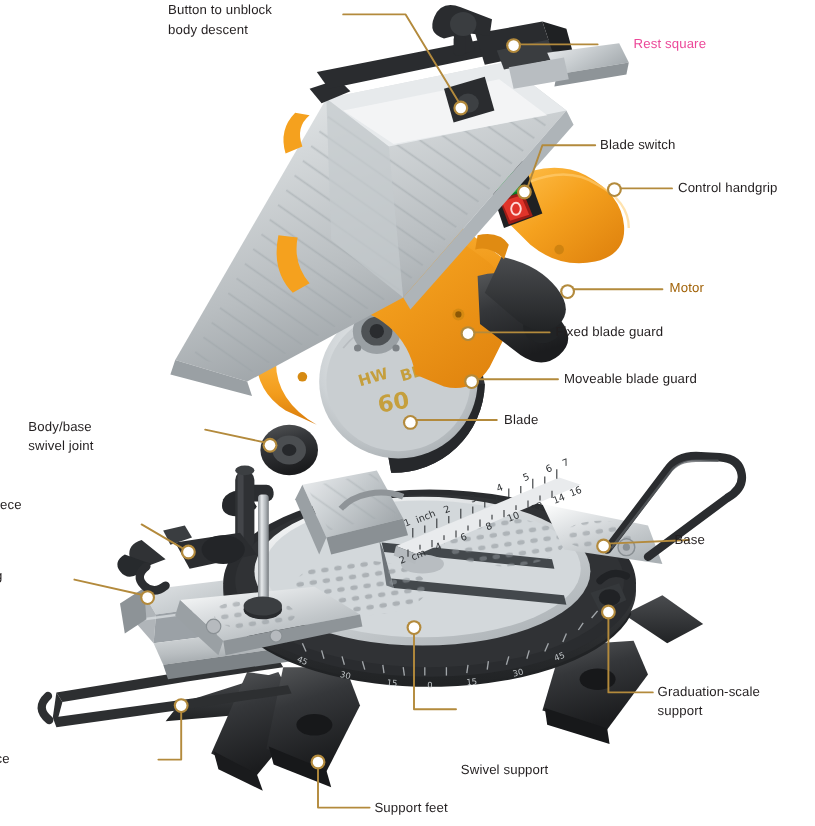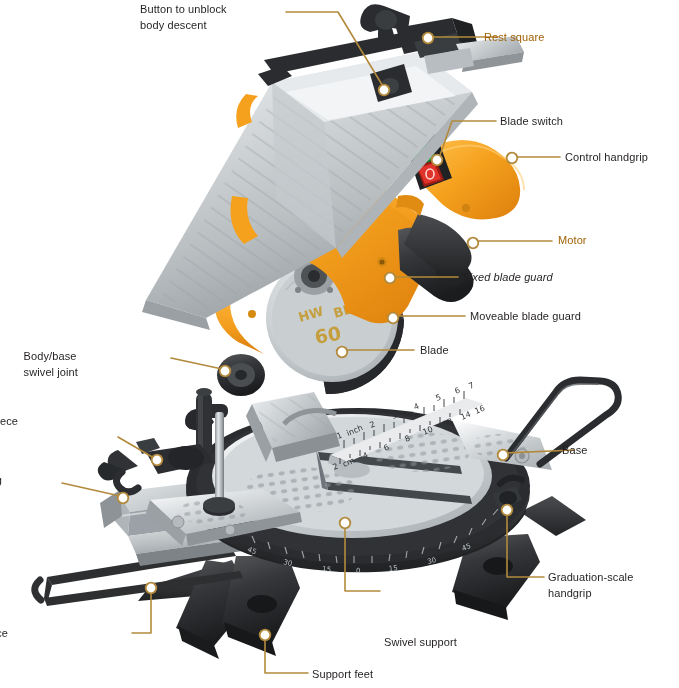--- a/index.html
+++ b/index.html
@@ -521,34 +521,34 @@
         <g>
           <circle cx="265" cy="635" r="6.2" fill="#b38a3c"></circle>
           <circle cx="265" cy="635" r="4.4" fill="#ffffff"></circle>
         </g>
       </g>
   </svg>
 
   <div id="labels">
       <div class="lbl l" style="left: 140px; top: 2px; color: rgb(35, 31, 32);">Button to unblock
 body descent</div>
-      <div class="lbl l" style="left: 484px; top: 30px; color: #a16207;">Rest square</div>
+      <div class="lbl l" style="left: 528px; top: 30px; color: #ec4899;">Rest square</div>
       <div class="lbl l" style="left: 500px; top: 114px; color: rgb(35, 31, 32);">Blade switch</div>
       <div class="lbl l" style="left: 565px; top: 150px; color: rgb(35, 31, 32);">Control handgrip</div>
       <div class="lbl l" style="left: 558px; top: 233px; color: #a16207; text-align: center;">Motor</div>
-      <div class="lbl l" style="left: 463px; top: 270px; color: rgb(35, 31, 32); font-style: italic;">Fixed blade guard</div>
+      <div class="lbl l" style="left: 463px; top: 270px; color: rgb(35, 31, 32);">Fixed blade guard</div>
       <div class="lbl l" style="left: 470px; top: 309px; color: rgb(35, 31, 32); text-align: center;">Moveable blade guard</div>
       <div class="lbl l" style="left: 420px; top: 343px; color: rgb(35, 31, 32);">Blade</div>
       <div class="lbl r" style="left: auto; top: 349px; color: rgb(35, 31, 32); right: 601px;">Body/base
 swivel joint</div>
       <div class="lbl r" style="left: auto; top: 414px; color: rgb(35, 31, 32); right: 661px;">Workpiece
 holder clamp</div>
       <div class="lbl r" style="left: auto; top: 473px; color: rgb(35, 31, 32); right: 677px;">Sliding
 fence</div>
       <div class="lbl l" style="left: 562px; top: 443px; color: rgb(35, 31, 32);">Base</div>
       <div class="lbl l" style="left: 548px; top: 570px; color: rgb(35, 31, 32);">Graduation-scale
-handgrip</div>
+support</div>
       <div class="lbl l" style="left: 384px; top: 591px; color: rgb(35, 31, 32); margin-top: 44px;">Swivel support</div>
       <div class="lbl r" style="left: auto; top: 626px; color: rgb(35, 31, 32); right: 671px;">Workpiece fence</div>
       <div class="lbl l" style="left: 312px; top: 667px; color: rgb(35, 31, 32);">Support feet</div>
     </div>
 
 </div>
 
 </body></html>

